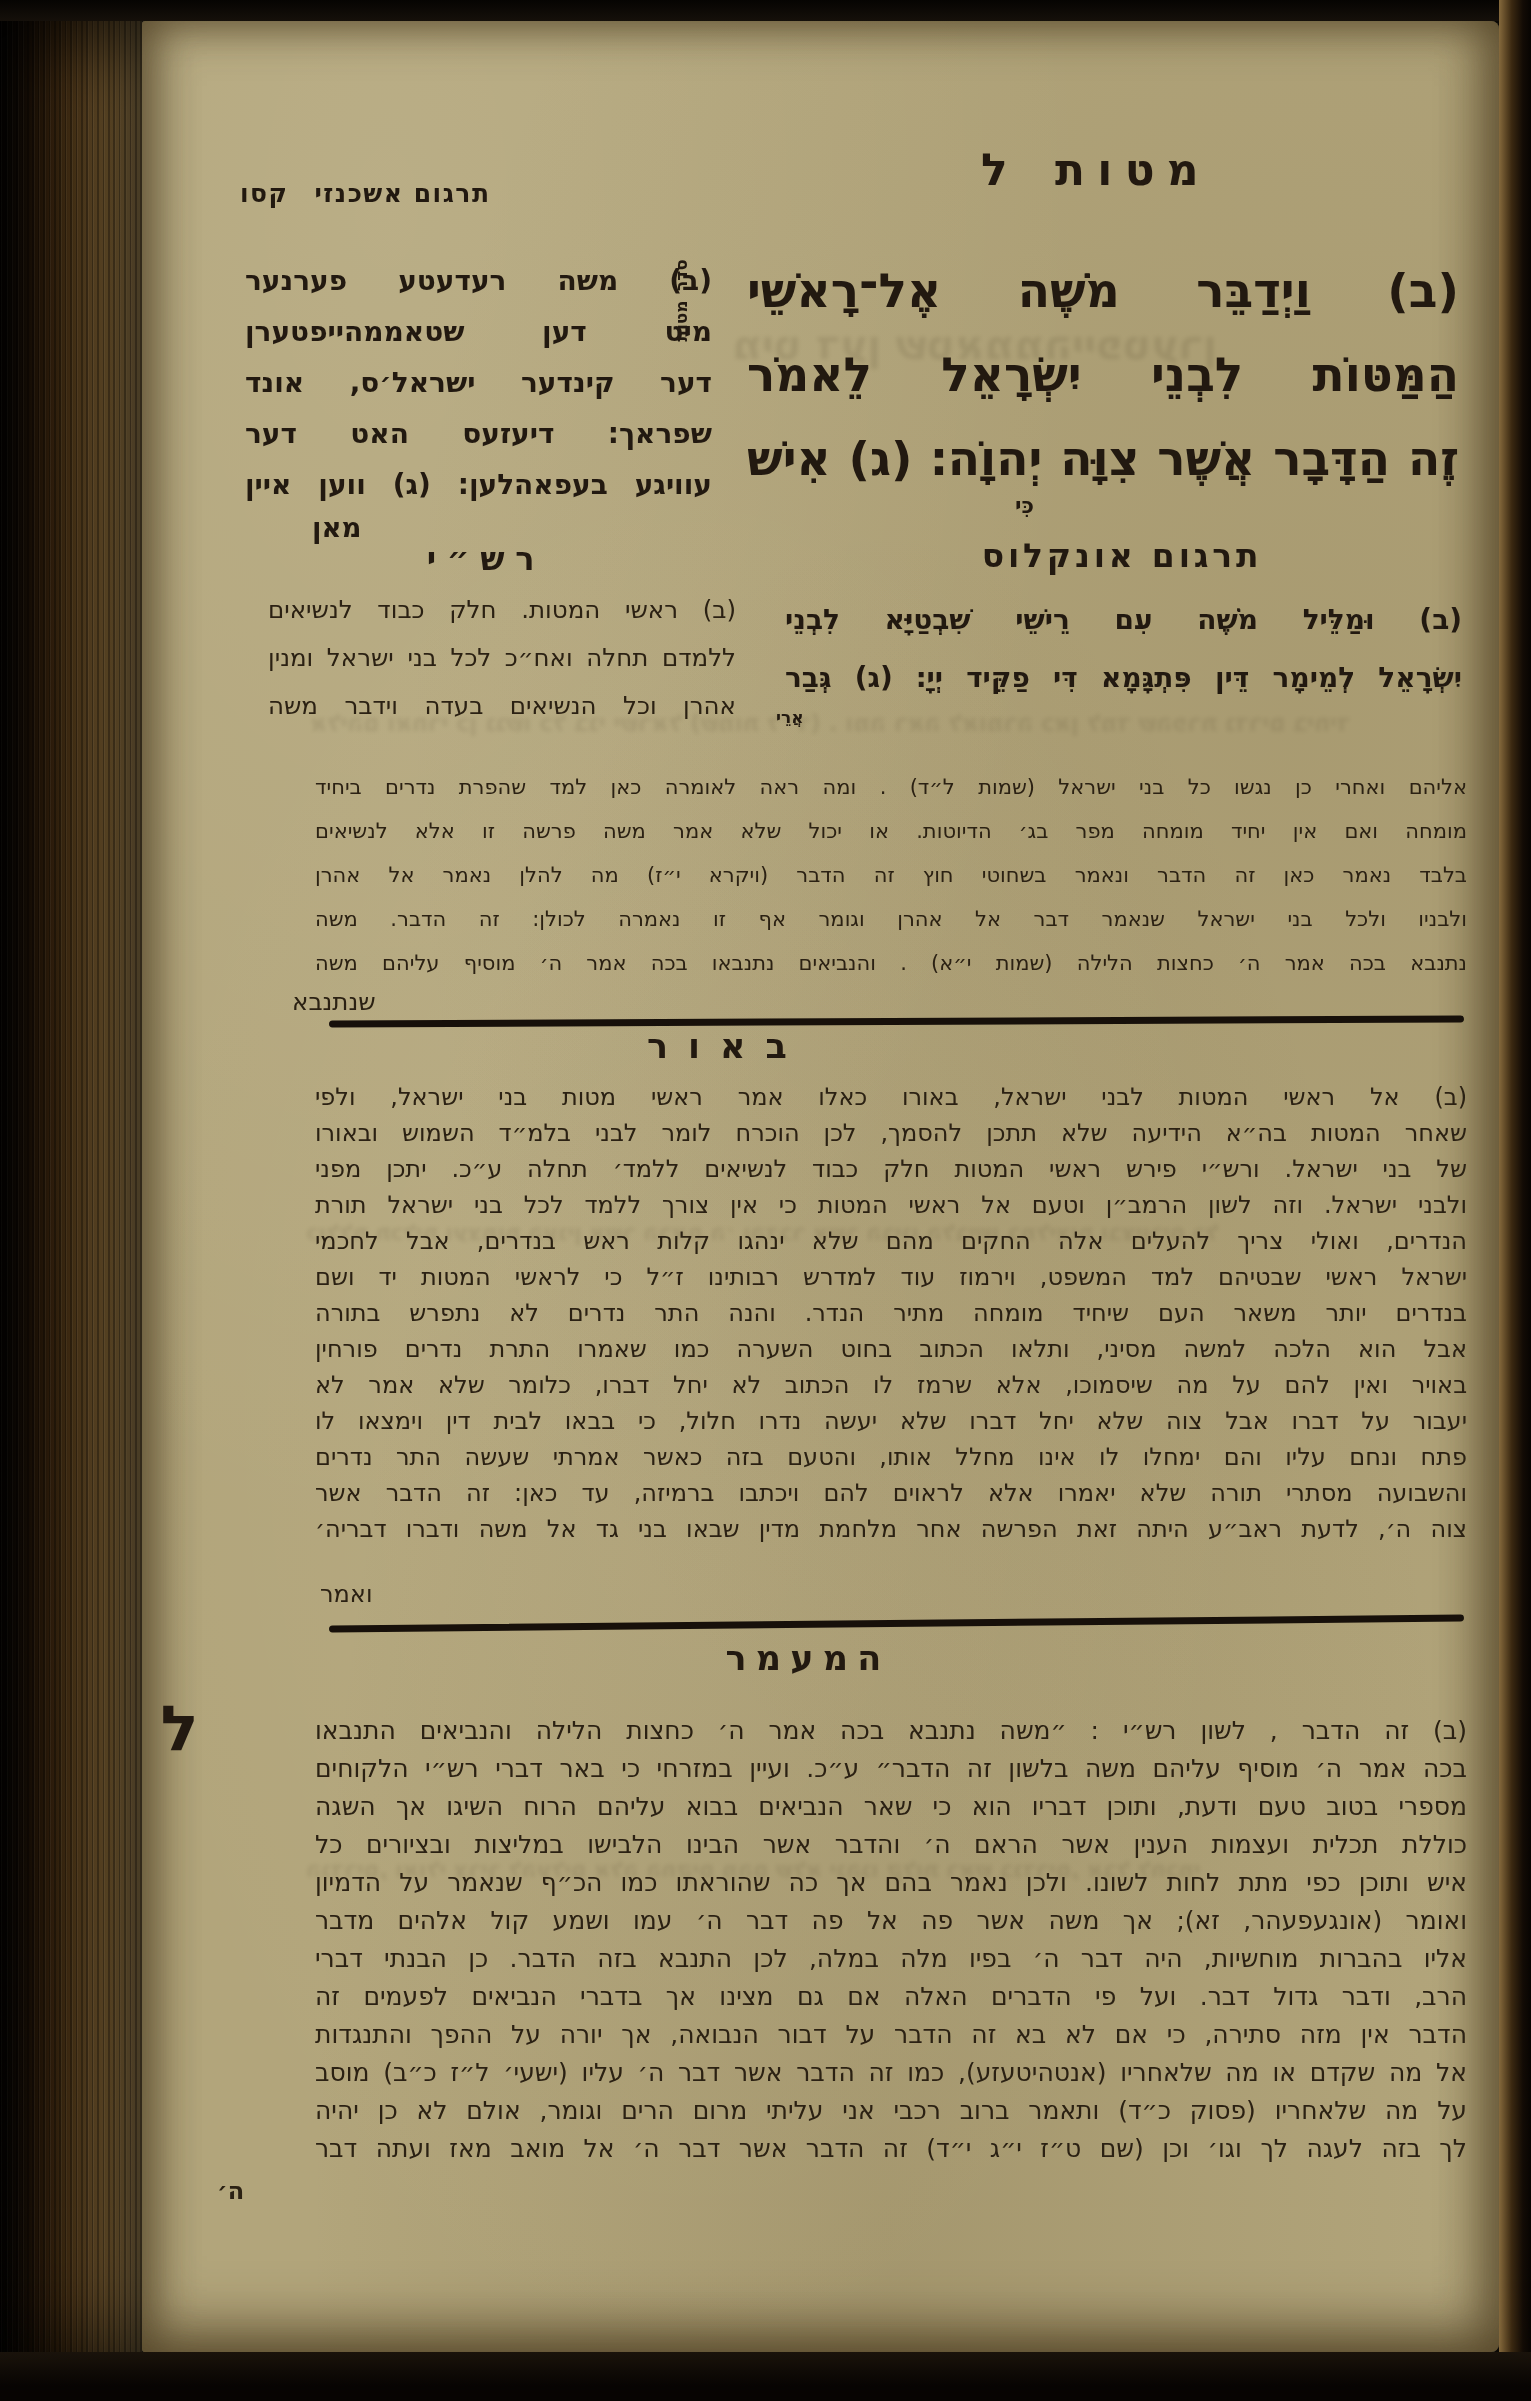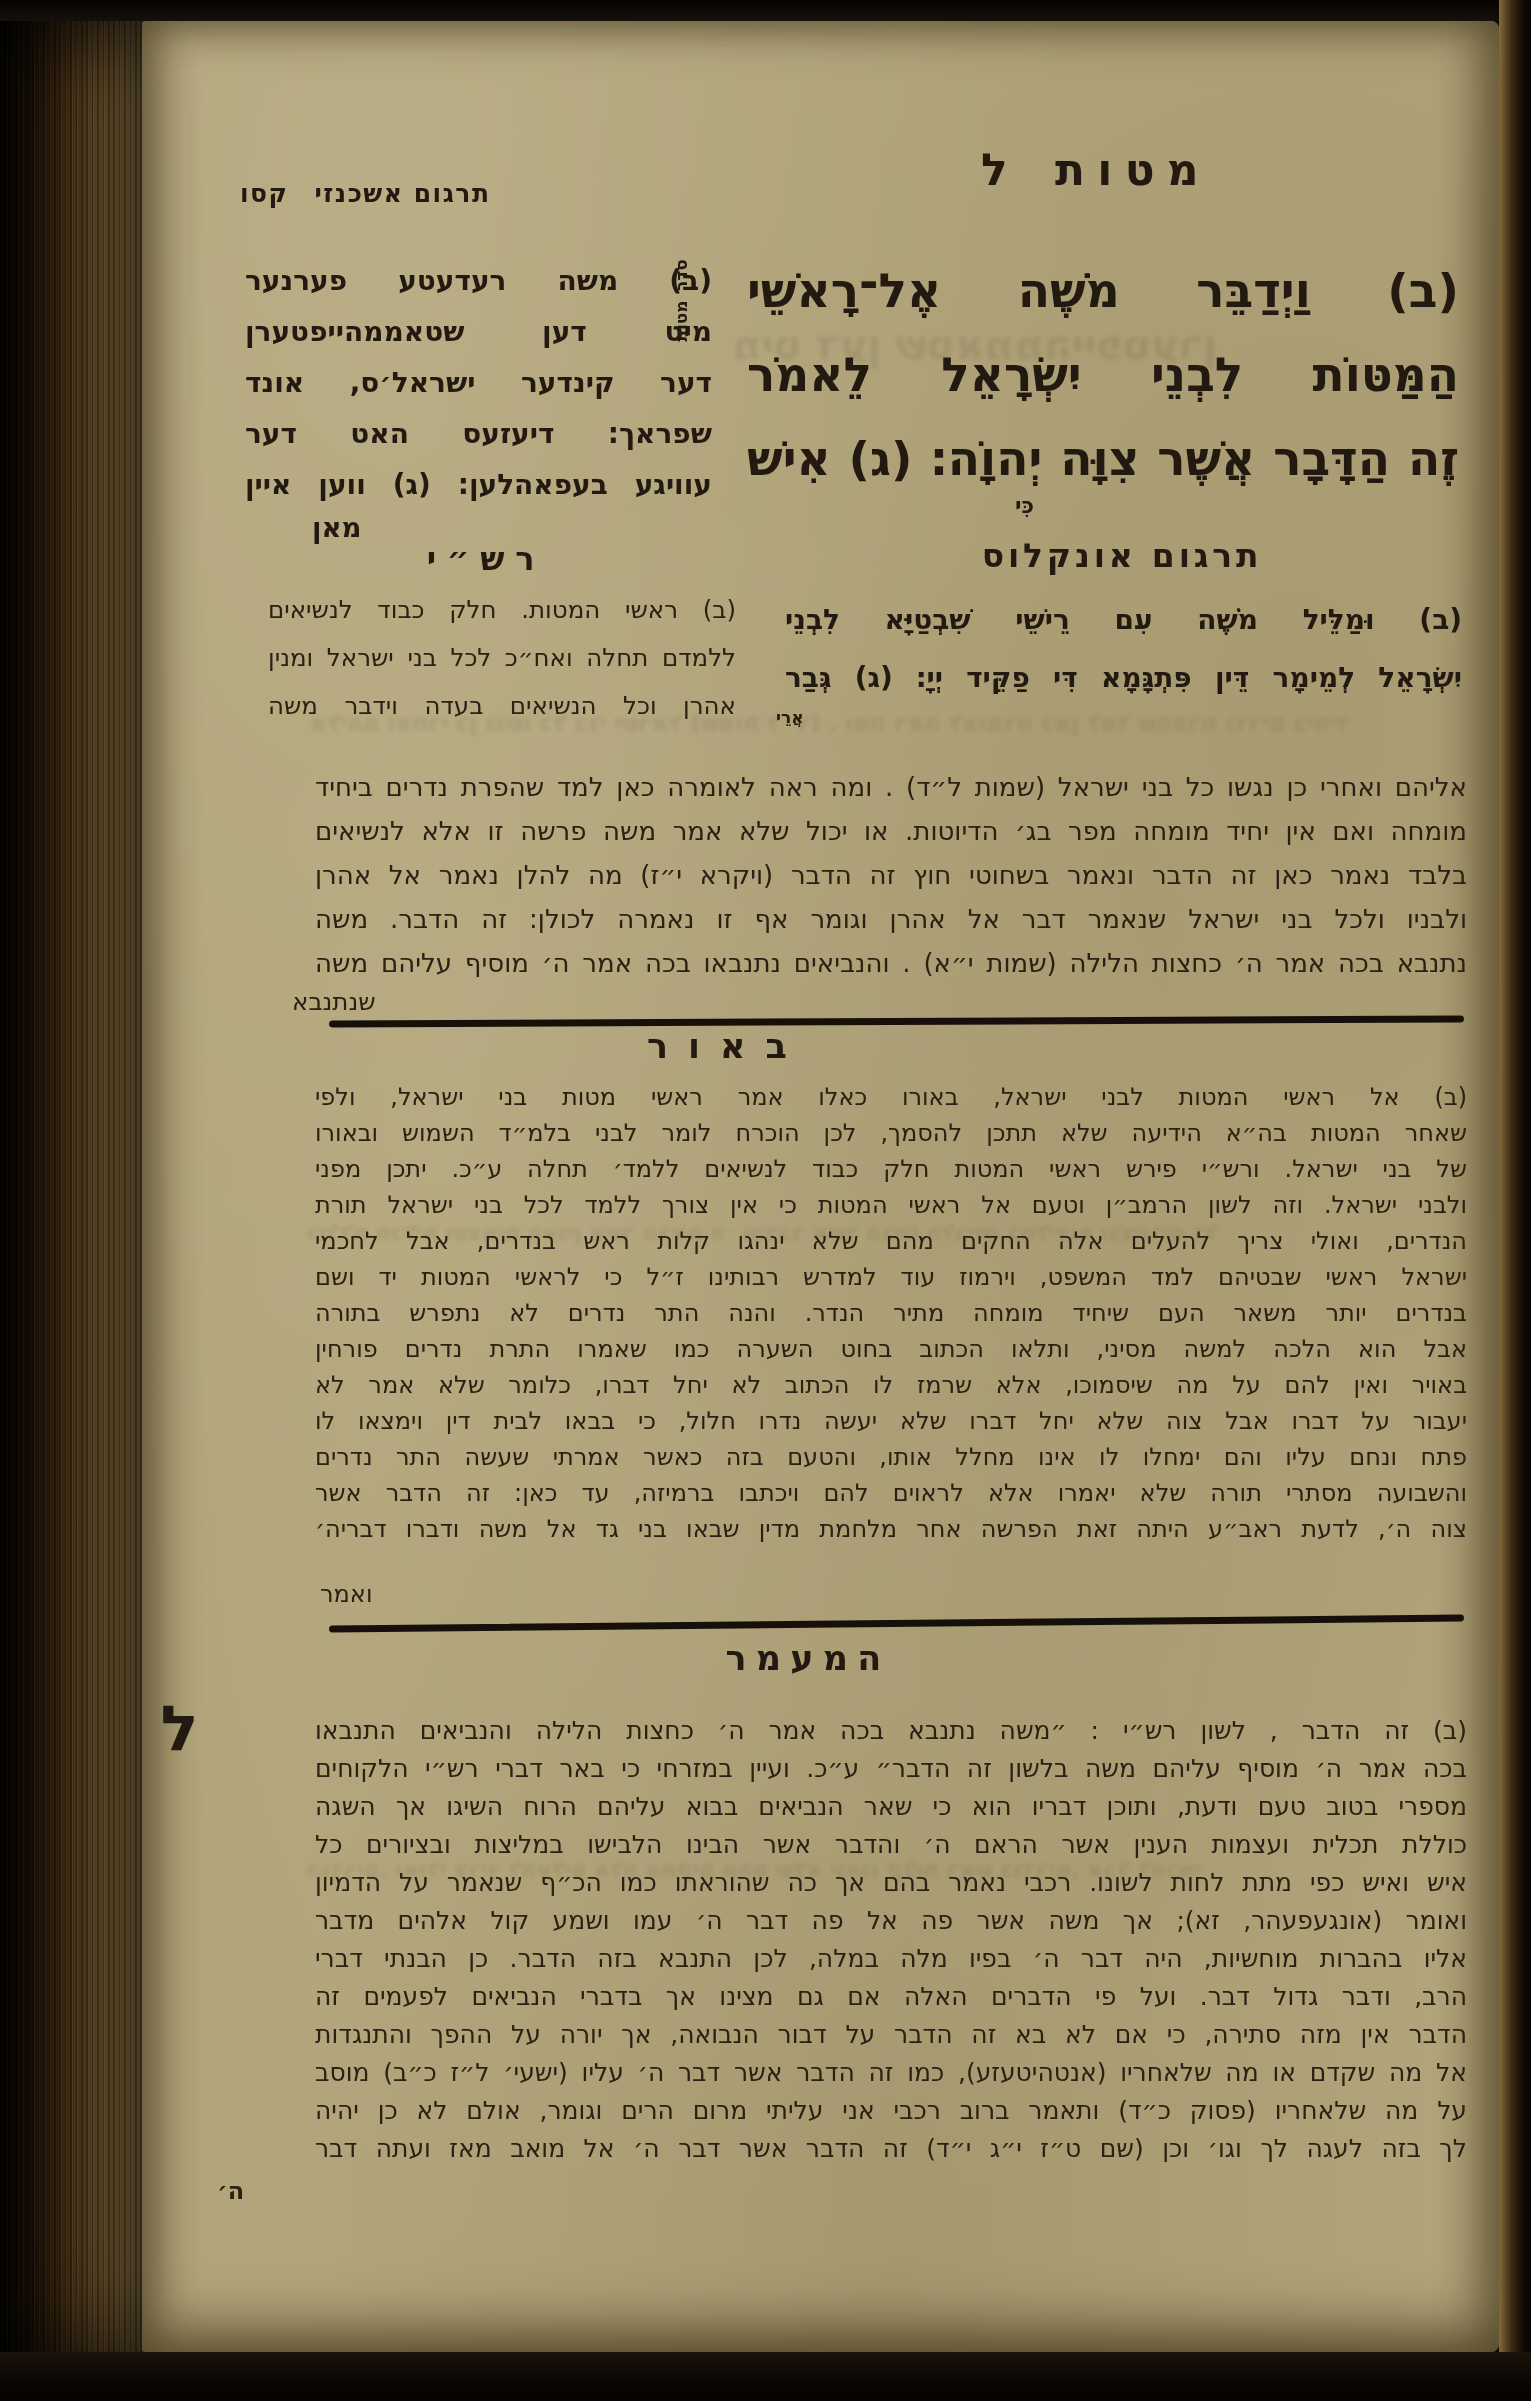--- a/index.html
+++ b/index.html
@@ -50,21 +50,21 @@
   #torah-catch{left:873px;top:472px;font-size:22px;font-weight:bold;}
   #vert-note{left:527px;top:244px;width:23px;font-size:17px;font-weight:bold;display:flex;flex-direction:column;gap:26px;align-items:center;}
   .vert{transform:rotate(-90deg);white-space:nowrap;}
   #german{left:86px;top:234px;width:484px;font-size:28px;line-height:51px;font-weight:bold;}
   #german-catch{left:170px;top:490px;font-size:27.6px;font-weight:bold;}
   #rashi-hdr{left:237px;top:519px;width:214px;text-align:center;font-size:32px;font-weight:bold;letter-spacing:10.7px;}
   #onk-hdr{left:781px;top:515px;width:398px;text-align:center;font-size:33px;font-weight:bold;letter-spacing:3.8px;}
   #onkelos{left:626px;top:570px;width:694px;font-size:28px;line-height:58px;font-weight:bold;}
   #onk-catch{left:634px;top:686px;font-size:17px;font-weight:bold;}
   #rashi-col{left:109px;top:565px;width:485px;font-size:24.5px;line-height:48px;color:#2b2113;}
-  #rashi-full{left:156px;top:744px;width:1169px;font-size:26px;line-height:44px;color:#2b2113;}
+  #rashi-full{left:156px;top:744px;width:1169px;font-size:21px;line-height:44px;color:#2b2113;}
   #rashi-catch{left:150px;top:966px;font-size:24.5px;color:#2b2113;}
   .rule{height:6.9px;background:#17100a;border-radius:3.8px;}
   #rule1{left:187px;top:997px;width:1135px;transform:rotate(-0.25deg);}
   #rule2{left:187px;top:1599px;width:1135px;transform:rotate(-0.55deg);}
   #biur-hdr{left:505px;top:1005px;width:322px;text-align:left;font-size:35px;font-weight:bold;letter-spacing:20px;}
   #biur{left:156px;top:1058px;width:1169px;font-size:24px;line-height:36px;color:#2b2113;}
   #biur-catch{left:178px;top:1559px;font-size:24px;color:#2b2113;}
   #meamer-hdr{left:505px;top:1617px;width:322px;text-align:center;font-size:35px;font-weight:bold;letter-spacing:9.2px;}
   #chapter-letter{left:18.4px;top:1671px;font-size:63px;font-weight:bold;}
   #meamer{left:156px;top:1691px;width:1169px;font-size:25px;line-height:38px;color:#2b2113;}
@@ -168,21 +168,21 @@
 
     <div id="rule2" class="abs rule"></div>
 
     <div id="meamer-hdr" class="abs">המעמר</div>
     <div id="chapter-letter" class="abs">ל</div>
     <div id="meamer" class="abs block">
       <div class="jl">(ב) זה הדבר , לשון רש״י : ״משה נתנבא בכה אמר ה׳ כחצות הלילה והנביאים התנבאו</div>
       <div class="jl">בכה אמר ה׳ מוסיף עליהם משה בלשון זה הדבר״ ע״כ. ועיין במזרחי כי באר דברי רש״י הלקוחים</div>
       <div class="jl">מספרי בטוב טעם ודעת, ותוכן דבריו הוא כי שאר הנביאים בבוא עליהם הרוח השיגו אך השגה</div>
       <div class="jl">כוללת תכלית ועצמות הענין אשר הראם ה׳ והדבר אשר הבינו הלבישו במליצות ובציורים כל</div>
-      <div class="jl">איש ואיש כפי מתת לחות לשונו. רכבי נאמר בהם אך כה שהוראתו כמו הכ״ף שנאמר על הדמיון</div>
+      <div class="jl">איש ותוכן כפי מתת לחות לשונו. ולכן נאמר בהם אך כה שהוראתו כמו הכ״ף שנאמר על הדמיון</div>
       <div class="jl">ואומר (אונגעפעהר, זא); אך משה אשר פה אל פה דבר ה׳ עמו ושמע קול אלהים מדבר</div>
       <div class="jl">אליו בהברות מוחשיות, היה דבר ה׳ בפיו מלה במלה, לכן התנבא בזה הדבר. כן הבנתי דברי</div>
       <div class="jl">הרב, ודבר גדול דבר. ועל פי הדברים האלה אם גם מצינו אך בדברי הנביאים לפעמים זה</div>
       <div class="jl">הדבר אין מזה סתירה, כי אם לא בא זה הדבר על דבור הנבואה, אך יורה על ההפך והתנגדות</div>
       <div class="jl">אל מה שקדם או מה שלאחריו (אנטהיטעזע), כמו זה הדבר אשר דבר ה׳ עליו (ישעי׳ ל״ז כ״ב) מוסב</div>
       <div class="jl">על מה שלאחריו (פסוק כ״ד) ותאמר ברוב רכבי אני עליתי מרום הרים וגומר, אולם לא כן יהיה</div>
       <div class="jl">לך בזה לעגה לך וגו׳ וכן (שם ט״ז י״ג י״ד) זה הדבר אשר דבר ה׳ אל מואב מאז ועתה דבר</div>
     </div>
     <div id="meamer-catch" class="abs">ה׳</div>
 

